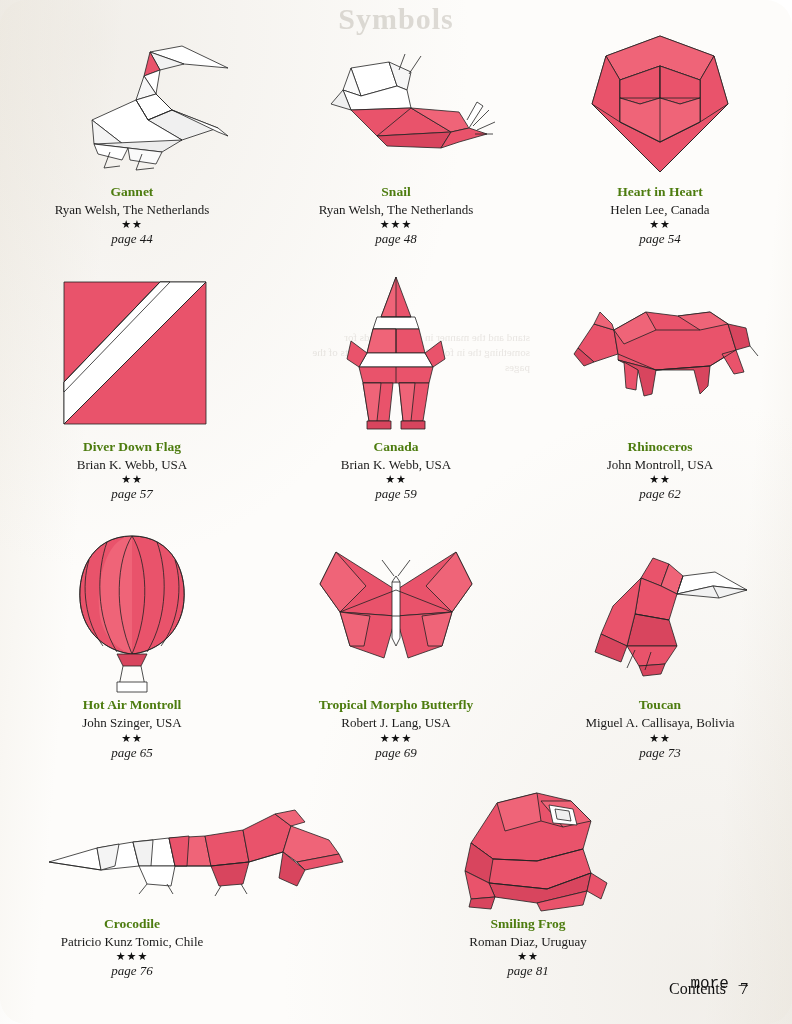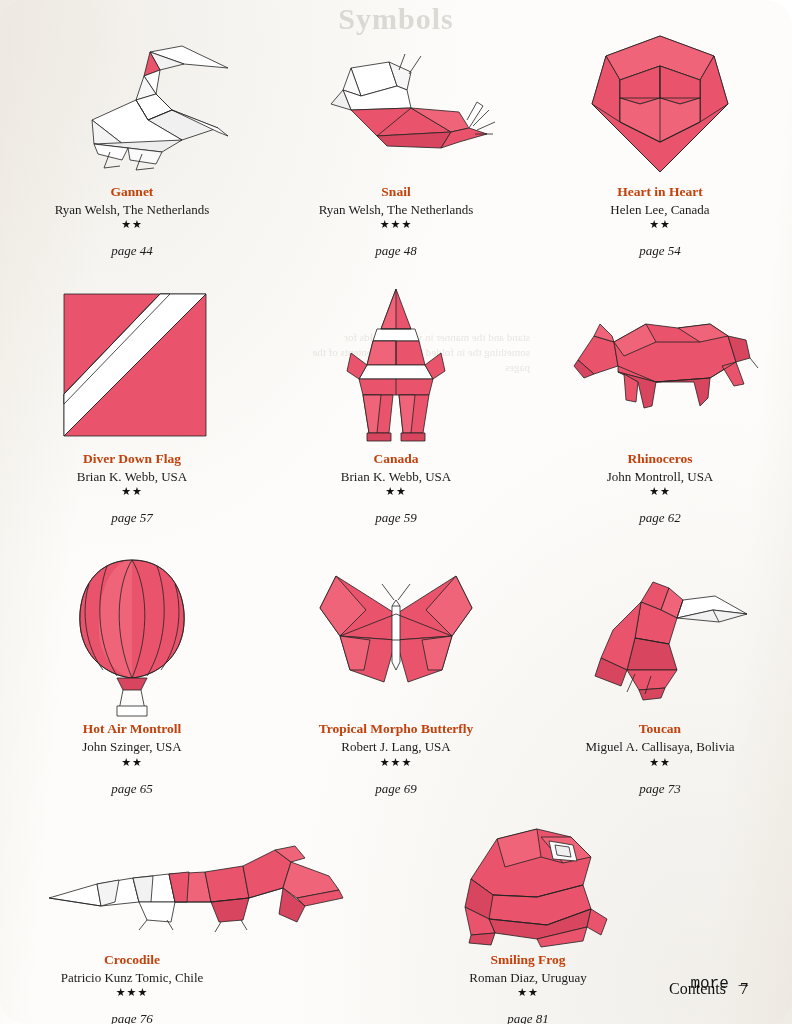--- a/index.html
+++ b/index.html
@@ -82,41 +82,41 @@
     justify-content: center;
     position: relative;
   }
   .caption {
     line-height: 1.18;
   }
   .name {
     font-family: "Liberation Serif", serif;
     font-weight: 700;
     font-size: 13.5px;
-    color: #c2410c;
+    color: #4d7c0f;
   }
   .credit {
     font-family: "Liberation Serif", serif;
     font-size: 13px;
     color: #1a1a1a;
     margin-top: 2px;
   }
   .stars {
     font-size: 11px;
     color: #111;
     letter-spacing: 1px;
     margin-top: 1px;
     line-height: 1.1;
   }
   .page-ref {
     font-family: "Liberation Serif", serif;
     font-style: italic;
     font-size: 13px;
     color: #1a1a1a;
-    margin-top: 13px;
+    margin-top: 1px;
   }
   .more {
     position: absolute;
     right: 44px;
     top: 927px;
     font-family: Liberation Mono, monospace;
     font-size: 16px;
     color: #111;
     margin-top: 48px;
   }

